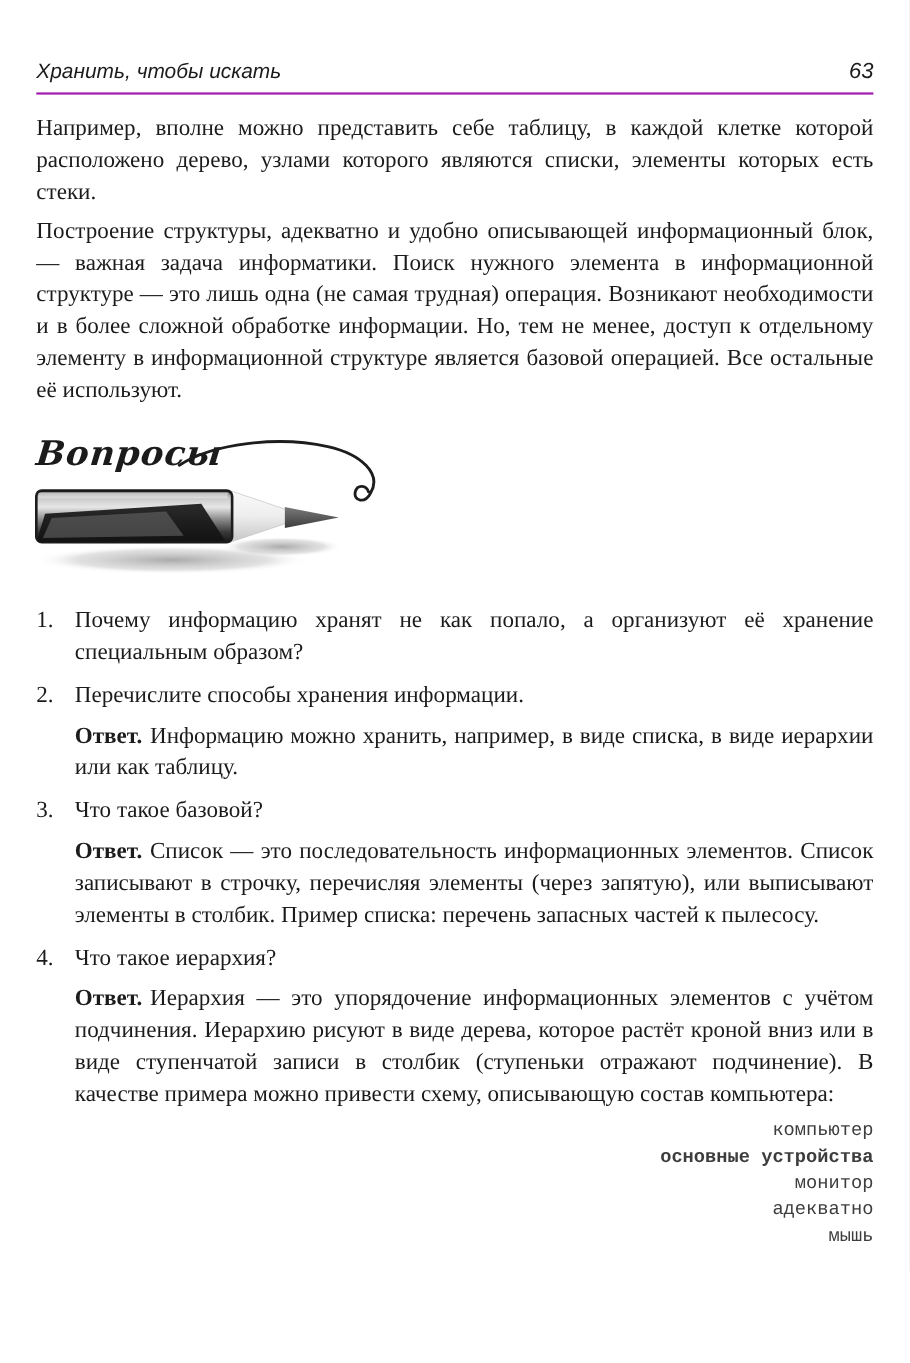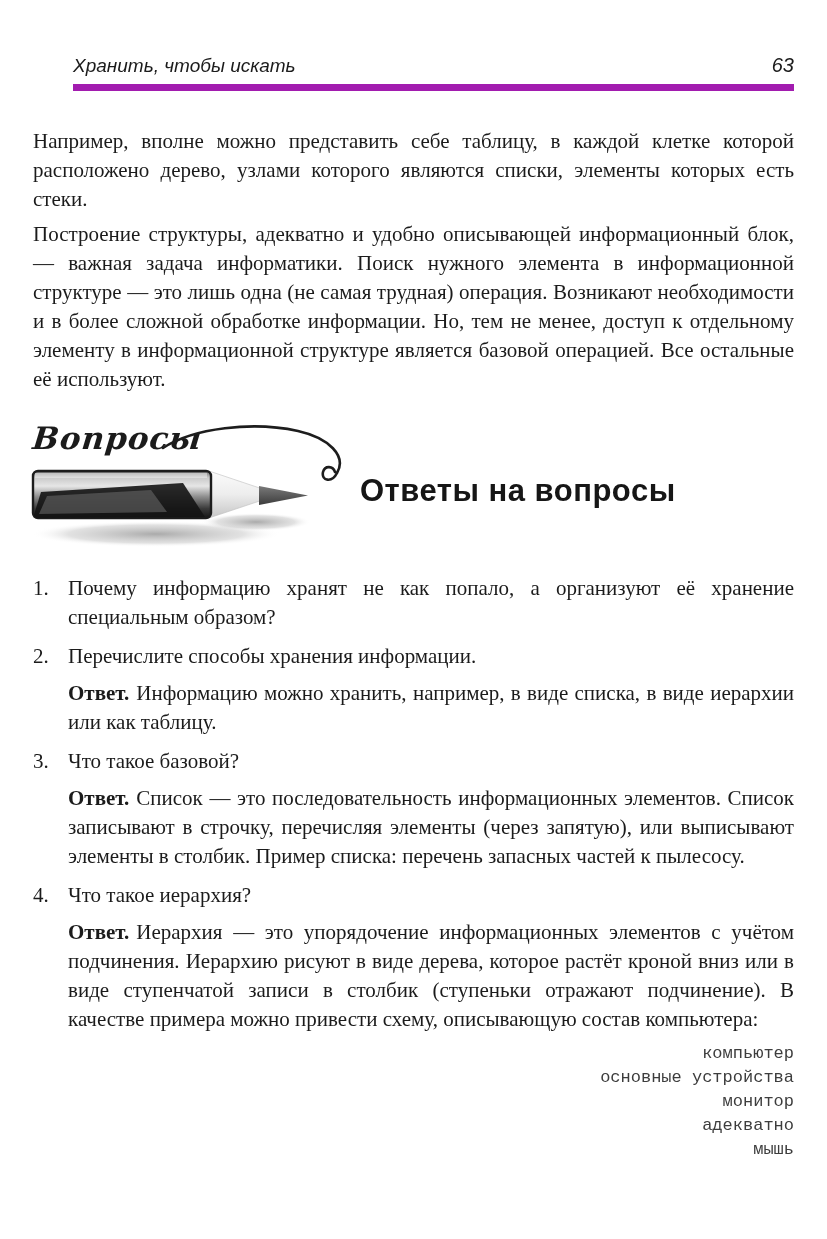--- a/index.html
+++ b/index.html
@@ -13,38 +13,37 @@
     font-family: "Liberation Serif", serif;
   }
   .content { padding: 0 33px; }
 
   
   .running-head {
     margin-top: 54px;
     display: flex;
     justify-content: space-between;
     align-items: baseline;
-    border-bottom: 7px solid #a21caf;
+    border-bottom: 2px solid #a21caf;
     padding-bottom: 7px;
     font-family: "Liberation Sans", sans-serif;
     font-style: italic;
     font-size: 19px;
-    margin-left: 40px;
   }
   .running-head .pageno { font-size: 20px; }
 
   
   .para {
     margin: 0;
     margin-top: 6px;
     font-size: 21px;
     line-height: 29px;
     text-align: justify;
   }
-  .para.first { margin-top: 36px; }
+  .para.first { margin-top: 16px; }
 
   
   .decor-band {
     position: relative;
     height: 140px;
     margin-top: 24px;
   }
   .script-label {
     position: absolute;
     left: 0; top: 2px;
@@ -95,21 +94,21 @@
   
   .tree {
     margin-top: 8px;
     font-family: "Liberation Mono", "DejaVu Sans Mono", monospace;
     font-size: 17px;
     line-height: 24px;
     color: #3d3d3d;
   }
   .tree .line { white-space: pre; text-align: right; }
   .tree .lvl0 { padding-left: 35px; }
-  .tree .lvl1 { padding-left: 57px; }
+  .tree .lvl1 { padding-left: 57px; font-weight: bold; }
   .tree .lvl2 { padding-left: 77px; }
 </style>
 </head>
 <body>
 
 <div class="page">
   <div class="content">
 
     <div class="running-head">
       <span>Хранить, чтобы искать</span>
@@ -163,21 +162,20 @@
         <polygon points="228,26 277,35.5 228,45" fill="url(#leadGrad)"></polygon>
 
         <rect x="2" y="11" width="178" height="47" rx="5" fill="url(#bodyGrad)" stroke="#1c1c1c" stroke-width="2.4"></rect>
         <g clip-path="url(#bodyClip)">
           <polygon points="10,32 152,23 174,57 2,58" fill="#141414" opacity="0.9"></polygon>
           <polygon points="16,36 120,30 136,52 8,54" fill="#6d6d6d" opacity="0.55"></polygon>
           <rect x="4" y="13" width="172" height="5" fill="#f2f2f2" opacity="0.5"></rect>
         </g>
       </svg>
 
-      <h2 class="section-heading">Ответы на вопросы</h2>
     </div>
 
     <div class="qa-list">
 
       <div class="qa-item">
         <div class="qa-q">
           <span class="qa-num">1.</span>
           <span class="qa-qtext">Почему информацию хранят не как попало, а организуют её хранение специальным образом?</span>
         </div>
       </div>

